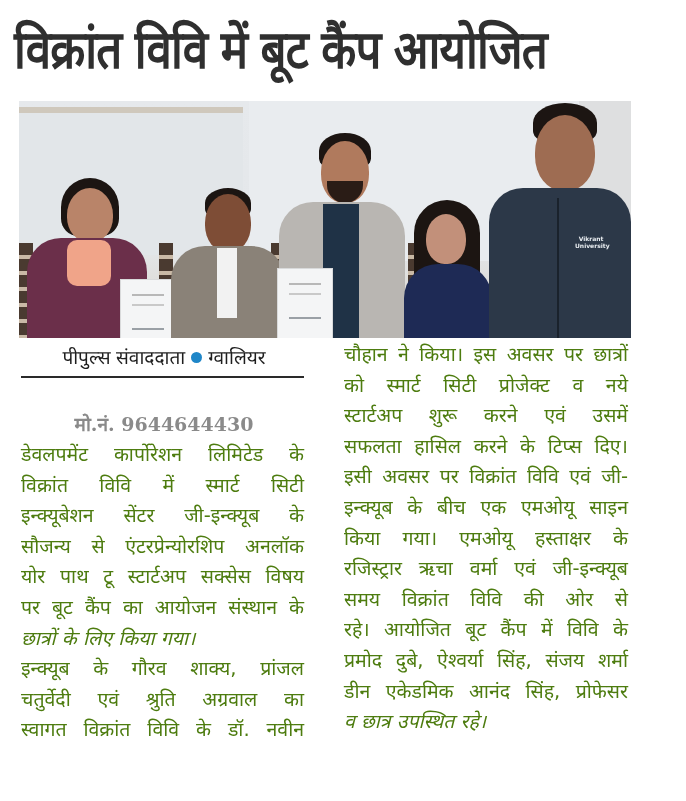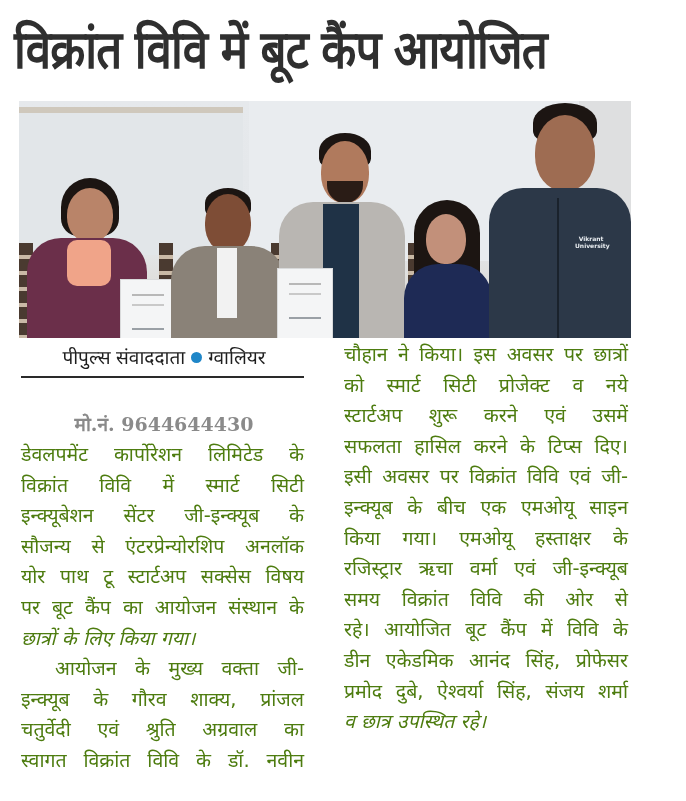--- a/index.html
+++ b/index.html
@@ -111,33 +111,32 @@
 <div class="phone">मो.नं. 9644644430</div>
 
 <div class="col col-left">
   <span class="line">डेवलपमेंट कार्पोरेशन लिमिटेड के</span>
   <span class="line">विक्रांत विवि में स्मार्ट सिटी</span>
   <span class="line">इन्क्यूबेशन सेंटर जी-इन्क्यूब के</span>
   <span class="line">सौजन्य से एंटरप्रेन्योरशिप अनलॉक</span>
   <span class="line">योर पाथ टू स्टार्टअप सक्सेस विषय</span>
   <span class="line">पर बूट कैंप का आयोजन संस्थान के</span>
   <span class="line last">छात्रों के लिए किया गया।</span>
-  <span class="line indent">आयोजन के मुख्य वक्ता जी-</span>
   <span class="line">इन्क्यूब के गौरव शाक्य, प्रांजल</span>
   <span class="line">चतुर्वेदी एवं श्रुति अग्रवाल का</span>
   <span class="line">स्वागत विक्रांत विवि के डॉ. नवीन</span>
 </div>
 
 <div class="col col-right">
   <span class="line">चौहान ने किया। इस अवसर पर छात्रों</span>
   <span class="line">को स्मार्ट सिटी प्रोजेक्ट व नये</span>
   <span class="line">स्टार्टअप शुरू करने एवं उसमें</span>
   <span class="line">सफलता हासिल करने के टिप्स दिए।</span>
   <span class="line">इसी अवसर पर विक्रांत विवि एवं जी-</span>
   <span class="line">इन्क्यूब के बीच एक एमओयू साइन</span>
   <span class="line">किया गया। एमओयू हस्ताक्षर के</span>
   <span class="line">रजिस्ट्रार ऋचा वर्मा एवं जी-इन्क्यूब</span>
   <span class="line">समय विक्रांत विवि की ओर से</span>
   <span class="line">रहे। आयोजित बूट कैंप में विवि के</span>
+  <span class="line">प्रमोद दुबे, ऐश्वर्या सिंह, संजय शर्मा</span>
   <span class="line">डीन एकेडमिक आनंद सिंह, प्रोफेसर</span>
-  <span class="line">प्रमोद दुबे, ऐश्वर्या सिंह, संजय शर्मा</span>
   <span class="line last">व छात्र उपस्थित रहे।</span>
 </div>
 
 </body></html>

